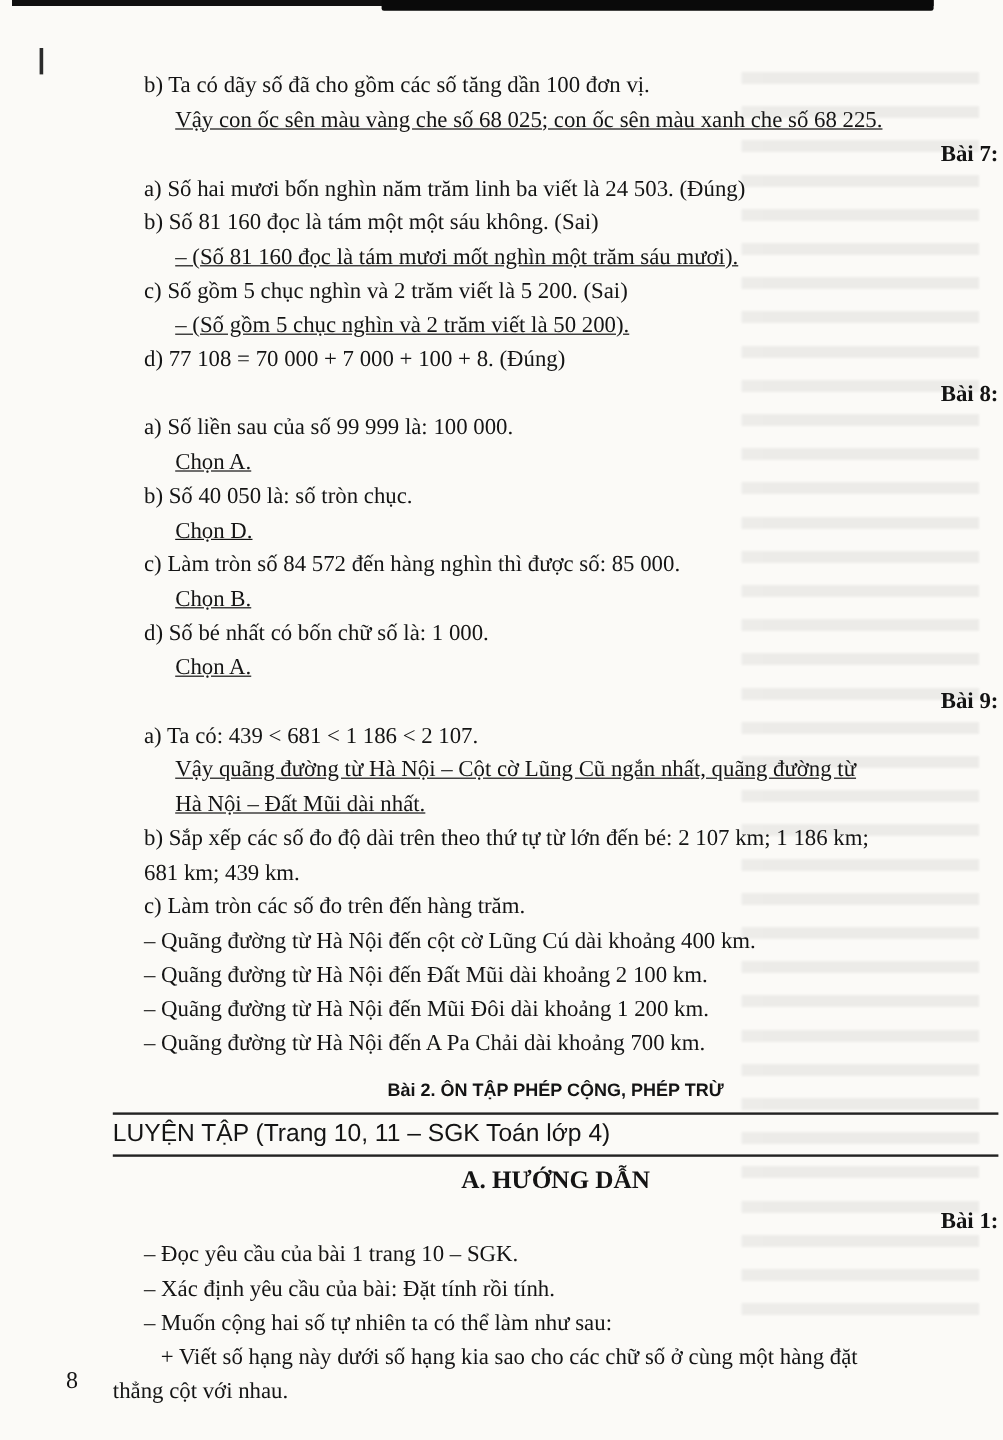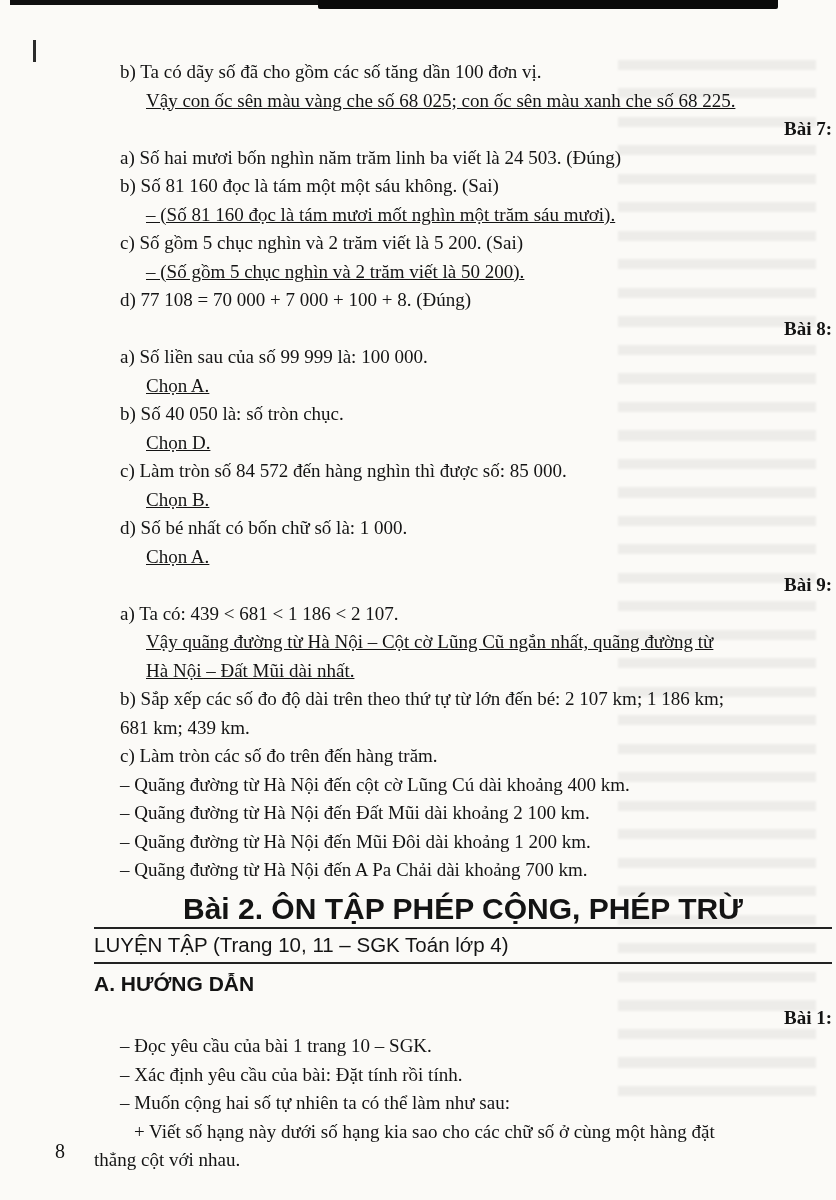--- a/index.html
+++ b/index.html
@@ -27,32 +27,32 @@
 
   
   .content { position: absolute; left: 55px; top: 58px; width: 738px; font-size: 19px; line-height: 28.5px; margin-left: 39px; }
   .line { margin: 0; white-space: nowrap; }
   .item { padding-left: 26px; }
   .sub  { padding-left: 52px; text-decoration: underline; }
   .plus { padding-left: 40px; }
   .bai  { font-weight: bold; text-align: right; }
   .h1 {
     font-family: "Liberation Sans", sans-serif; font-weight: bold;
-    font-size: 30px; text-align: center; line-height: 30px;
+    font-size: 15px; text-align: center; line-height: 30px;
     margin-top: 9px; margin-bottom: 3px;
   }
   .band {
     font-family: "Liberation Sans", sans-serif; font-size: 20.5px;
     text-align: left; line-height: 29px;
     border-top: 2px solid #222; border-bottom: 2px solid #222;
     padding: 1px 0 3px;
   }
   .h3 {
-    font-family: Liberation Sans, sans-serif; font-weight: bold;
-    font-size: 21px; text-align: left; line-height: 29px;
+    font-family: Liberation Serif, serif; font-weight: bold;
+    font-size: 21px; text-align: center; line-height: 29px;
     margin: 5px 0 6px;
   }
 
   .page-number { position: absolute; left: 55px; top: 1140px; font-size: 20px; }
 </style>
 </head>
 <body>
 
 <div class="page">
   <div class="topbar1"></div>

